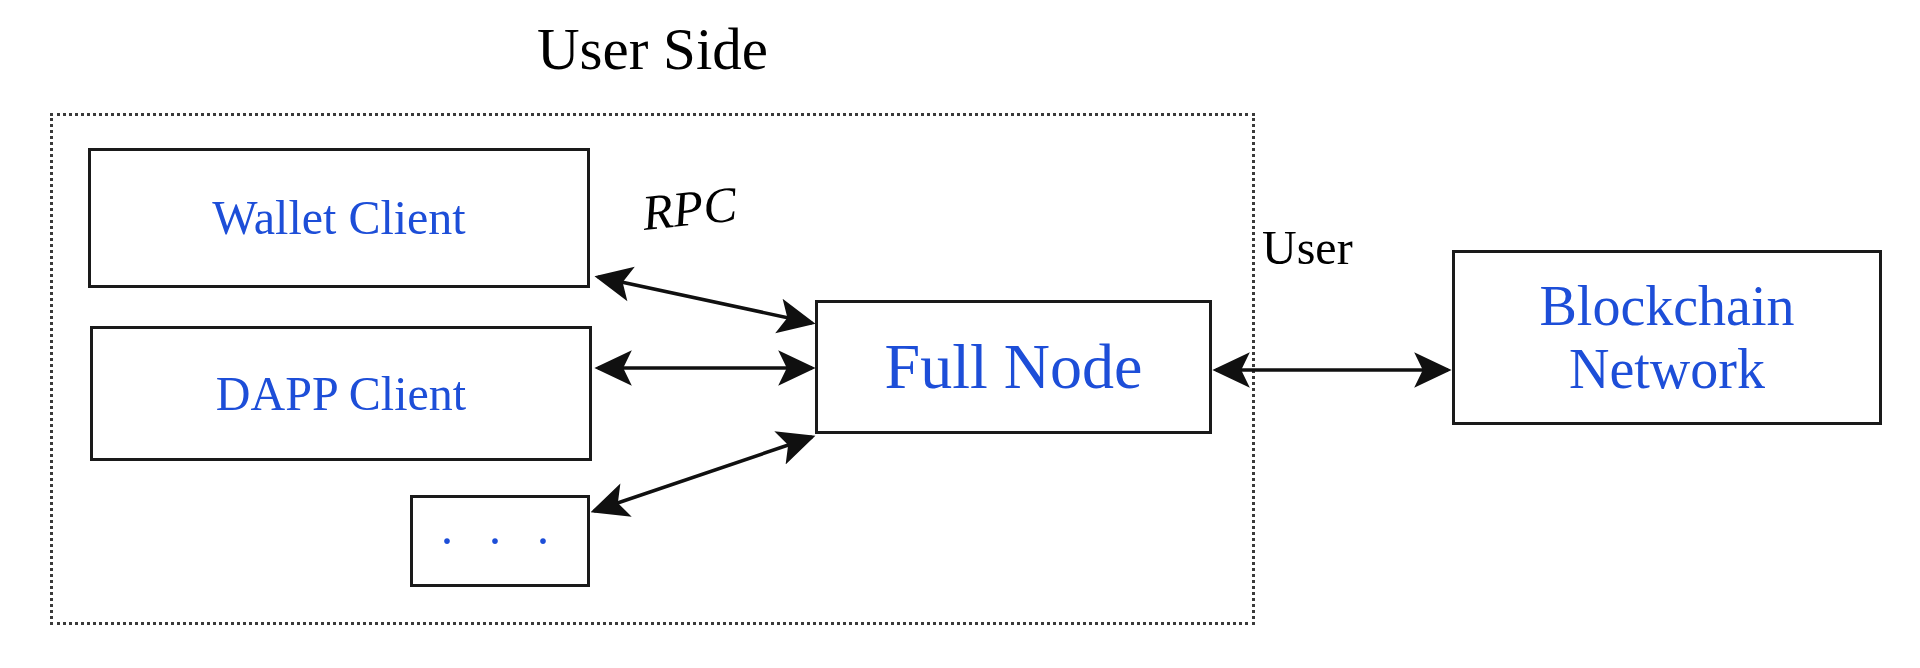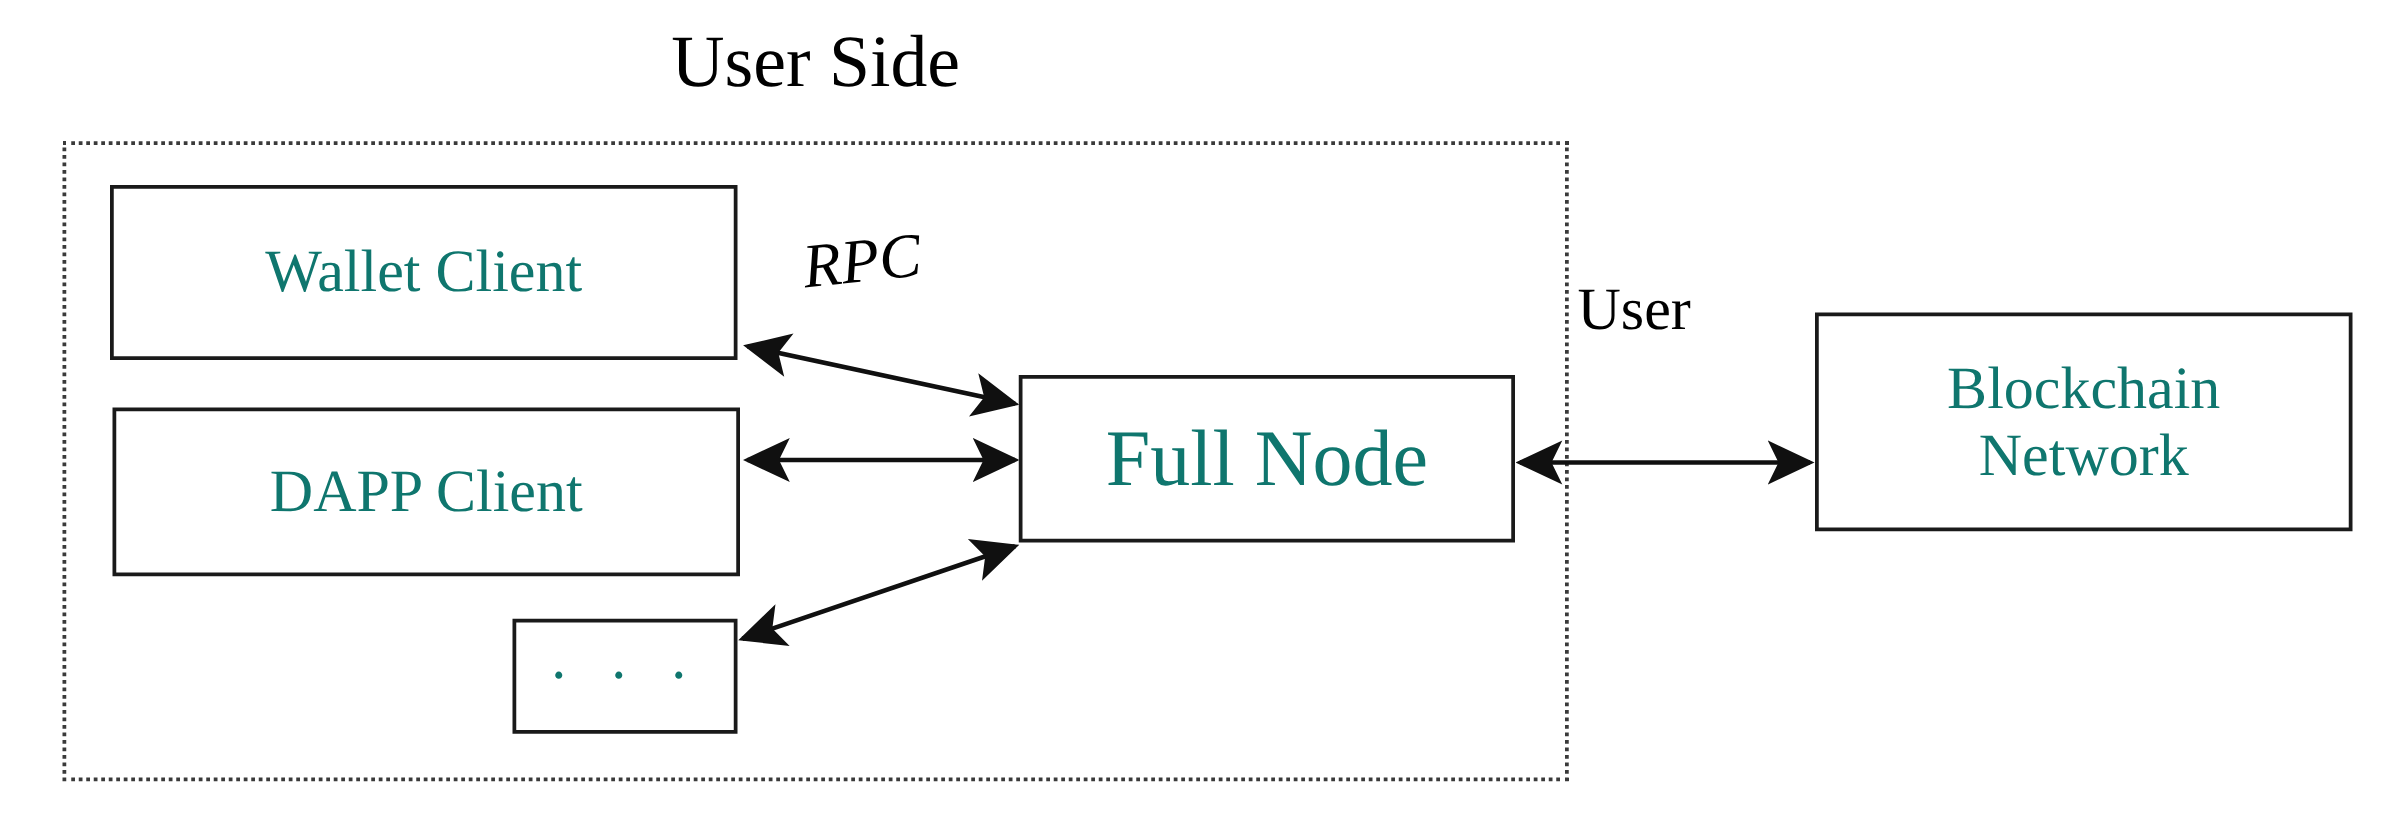--- a/index.html
+++ b/index.html
@@ -37,33 +37,33 @@
   
   .node-box {
     position: absolute;
     box-sizing: border-box;
     border: 3px solid #1a1a1a;
     background: #ffffff;
     display: flex;
     align-items: center;
     justify-content: center;
     text-align: center;
-    color: #0f766e;
+    color: #1d4ed8;
     line-height: 1.12;
   }
   .node-box .node-label {
     display: block;
     white-space: pre-line;
   }
 
   .box-wallet   { font-size: 48px; }
   .box-dapp     { font-size: 48px; }
   .box-ellipsis { font-size: 48px; letter-spacing: 10px; }
   .box-fullnode { font-size: 64px; }
-  .box-network  { font-size: 48px; }
+  .box-network  { font-size: 56px; }
 
   
   .edge-label {
     position: absolute;
     color: #000000;
     white-space: nowrap;
     line-height: 1;
   }
   .edge-label-rpc {
     font-size: 50px;

